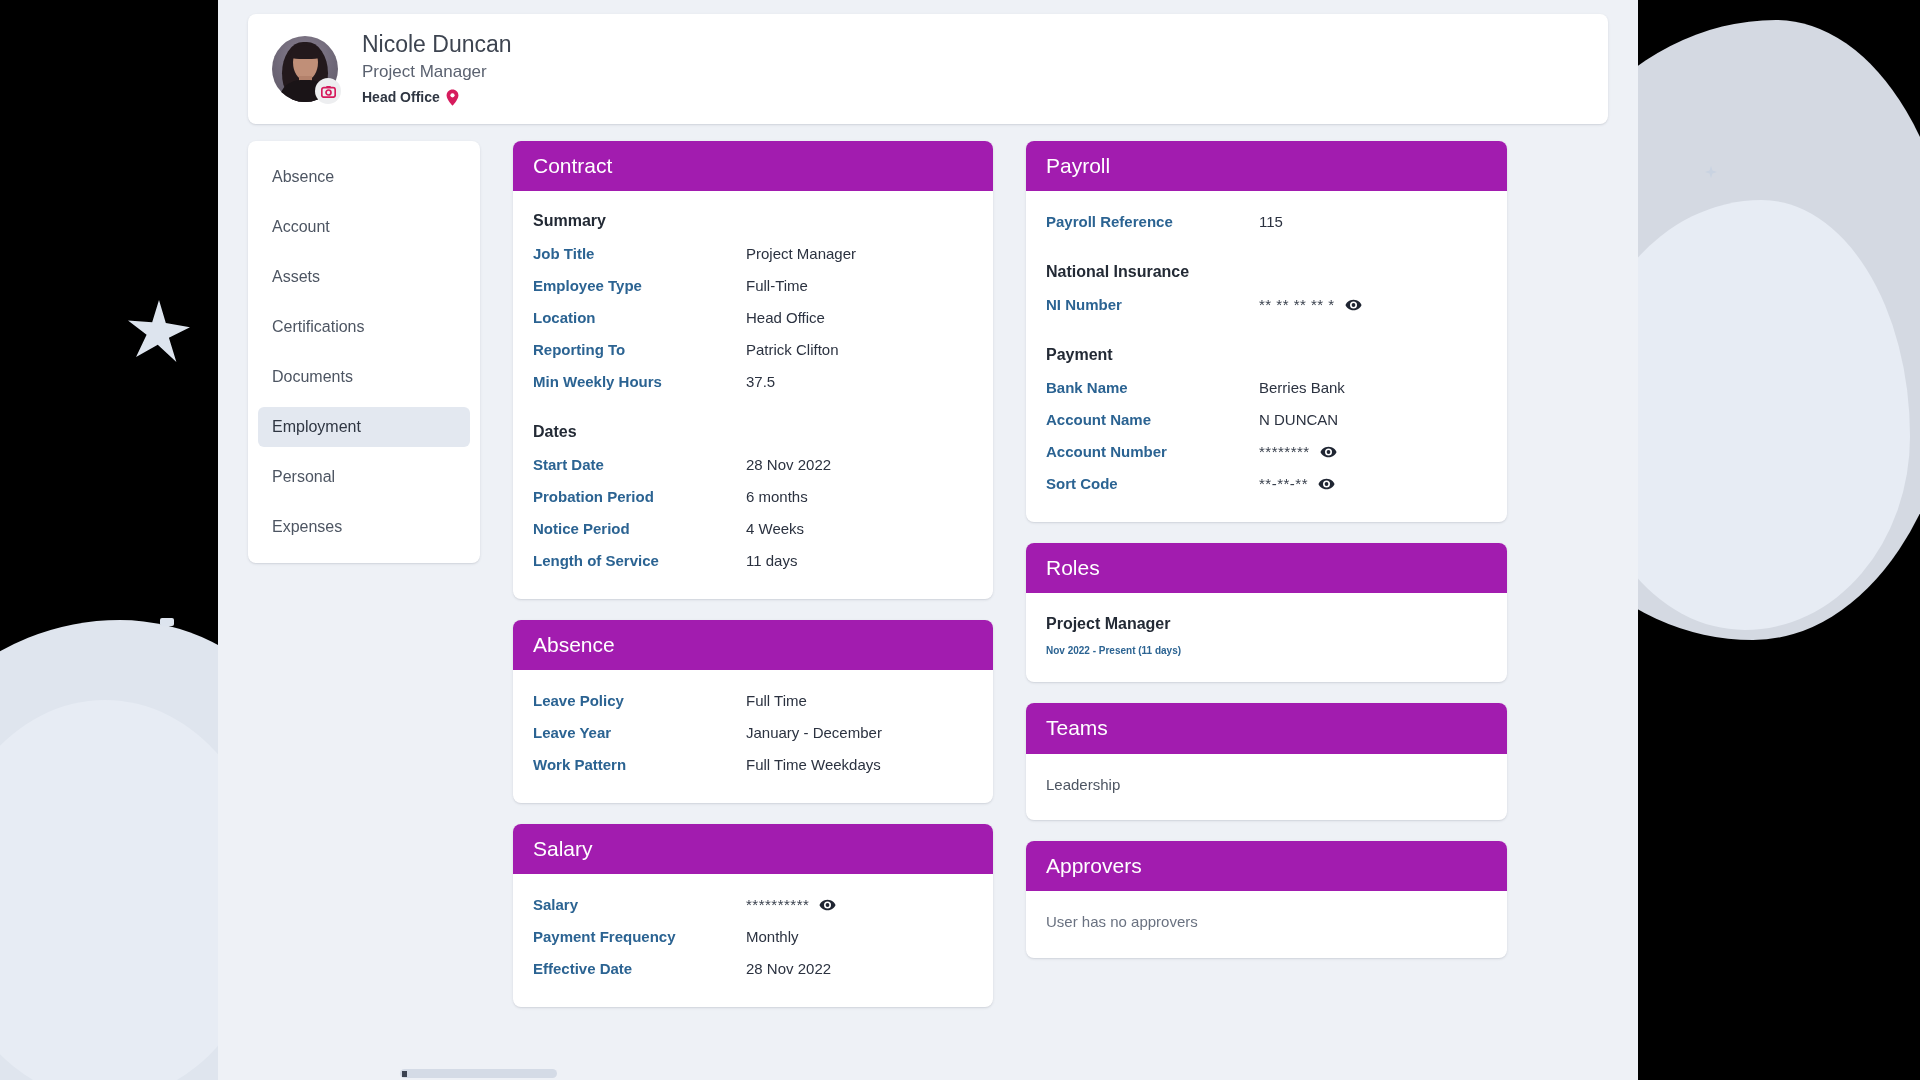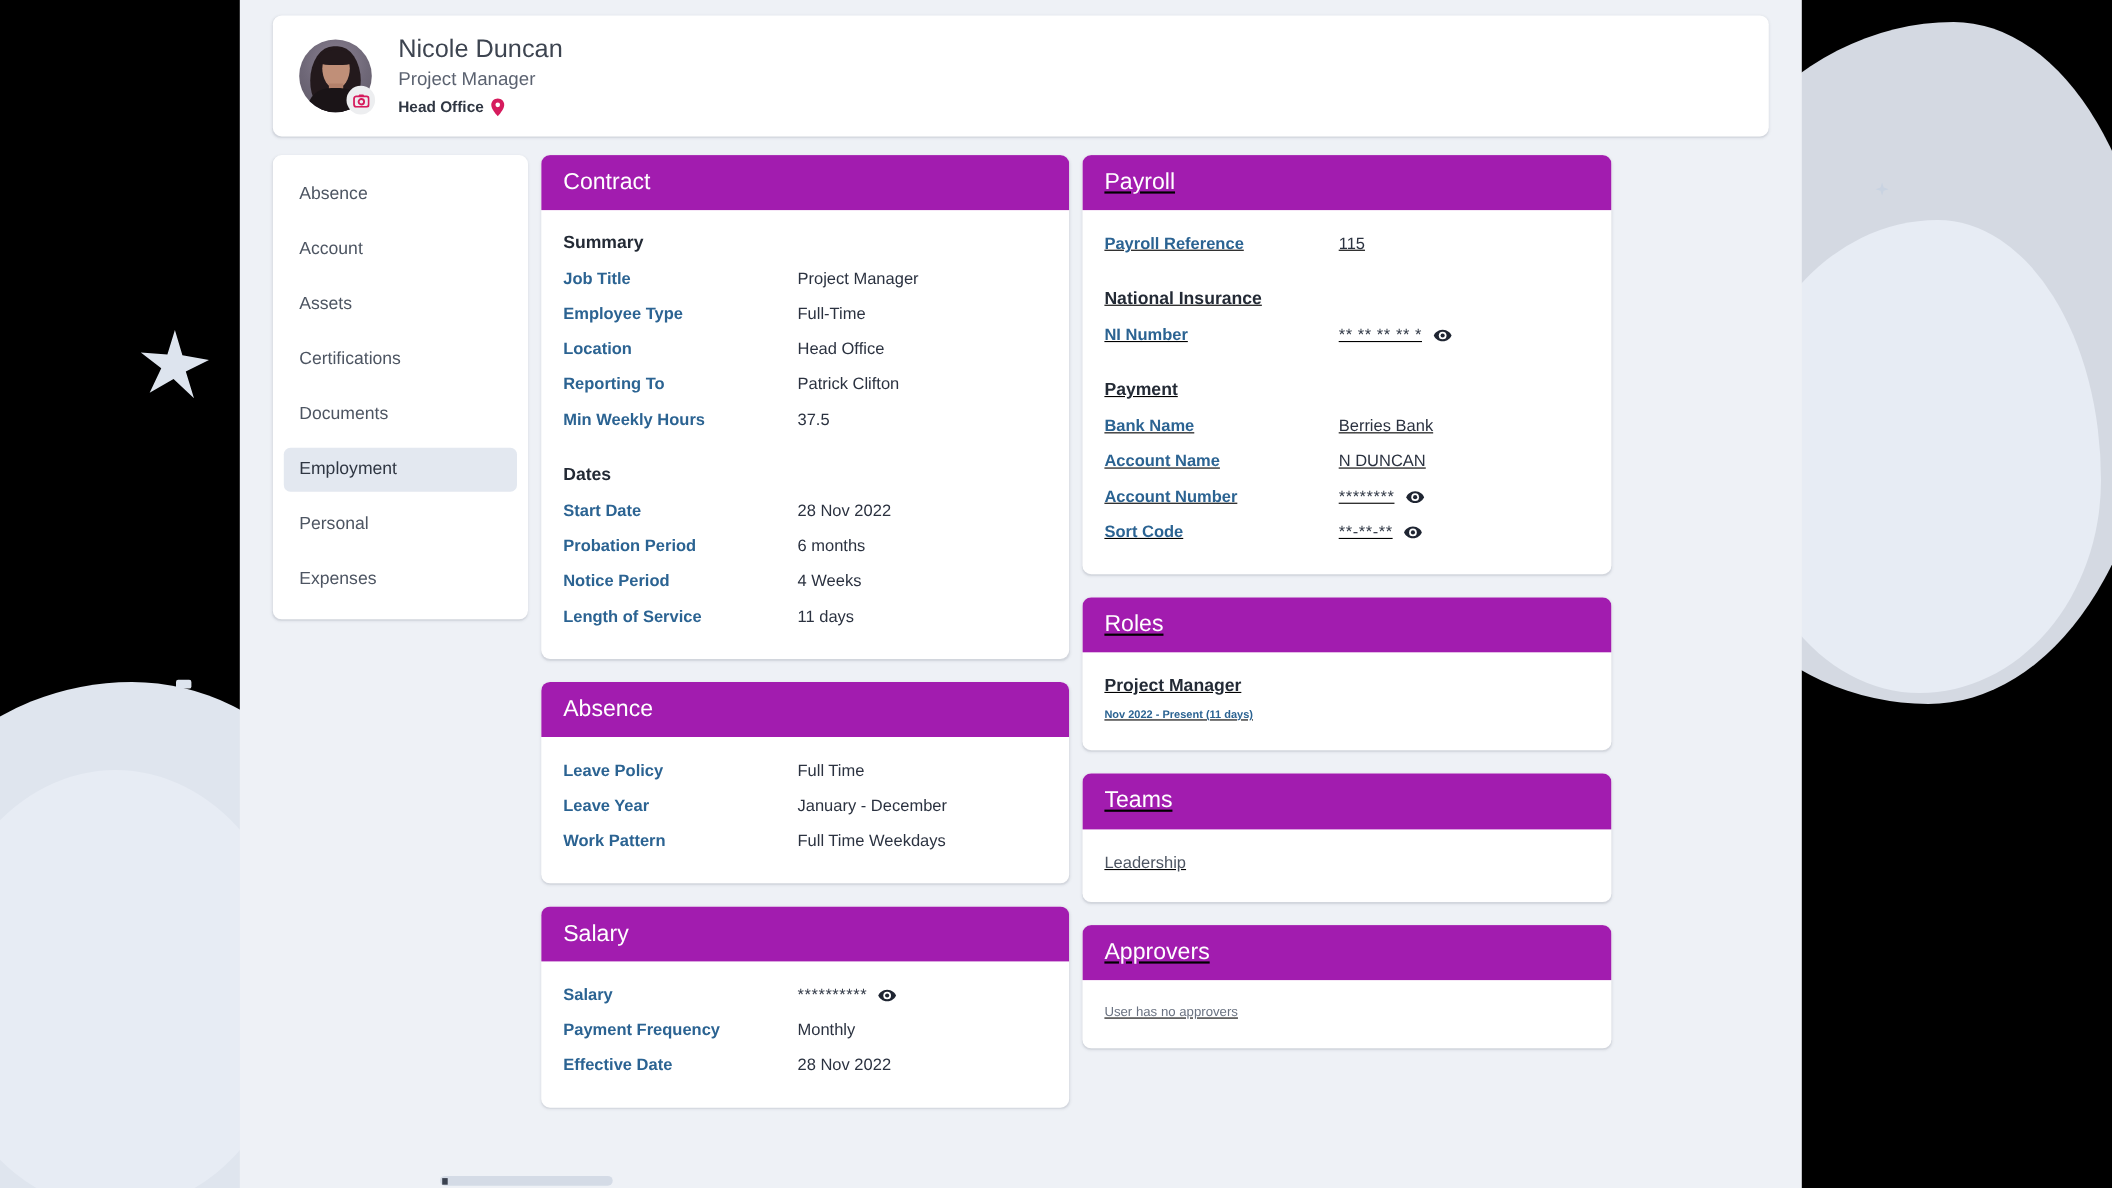--- a/index.html
+++ b/index.html
@@ -102,24 +102,24 @@
     display: flex; align-items: center; justify-content: center;
   }
   .cam-badge svg { display: block; }
   .p-info { display: flex; flex-direction: column; justify-content: center; }
   .p-name { font-size: 23px; color: #3d4450; font-weight: 400; line-height: 1.25; }
   .p-role { font-size: 17px; color: #5b6270; font-weight: 400; line-height: 1.45; margin-top: 1px; }
   .p-loc { font-size: 14px; color: #2f3642; font-weight: 700; line-height: 1.5; margin-top: 2px; display: flex; align-items: center; gap: 6px; }
   .p-loc svg { display: block; }
 
   
-  .cols { display: flex; gap: 12px; align-items: flex-start; }
+  .cols { display: flex; gap: 33px; align-items: flex-start; }
   .col-nav { width: 232px; flex: none; }
   .col-mid { width: 480px; flex: none; }
-  .col-right { width: 481px; flex: none; text-decoration: underline; }
+  .col-right { width: 481px; flex: none; }
 
   
   .nav { padding: 16px 10px; }
   .nav-item {
     display: block;
     padding: 10px 14px;
     font-size: 16px;
     color: #4d5562;
     border-radius: 6px;
     cursor: pointer;
@@ -153,21 +153,21 @@
   .lbl { width: 213px; flex: none; font-size: 15px; color: #2b6392; font-weight: 600; line-height: 1.5; }
   .val { font-size: 15px; color: #2b3240; line-height: 1.5; display: flex; align-items: center; gap: 10px; }
   .masked { letter-spacing: .5px; color: #39404d; font-size: 15px; }
   .eye { cursor: pointer; display: inline-flex; align-items: center; }
   .eye svg { display: block; }
 
   
   .role-name { font-size: 16px; font-weight: 700; color: #232a35; line-height: 1.4; }
   .role-dates { font-size: 10px; color: #2b6392; font-weight: 600; margin-top: 9px; cursor: pointer; line-height: 1.4; }
   .plain-item { font-size: 15px; color: #4d5562; line-height: 1.5; }
-  .empty-msg { font-size: 12px; color: #6a7281; line-height: 1.5; }
+  .empty-msg { font-size: 15px; color: #6a7281; line-height: 1.5; }
 
   
   .scroll-frag {
     position: absolute; left: 182px; bottom: 2px; width: 157px; height: 9px;
     background: #d4dbe6; border-radius: 5px;
   }
   .scroll-dot { position: absolute; left: 184px; bottom: 3px; width: 5px; height: 6px; background: #3b4250; }
 </style>
 </head>
 <body>

